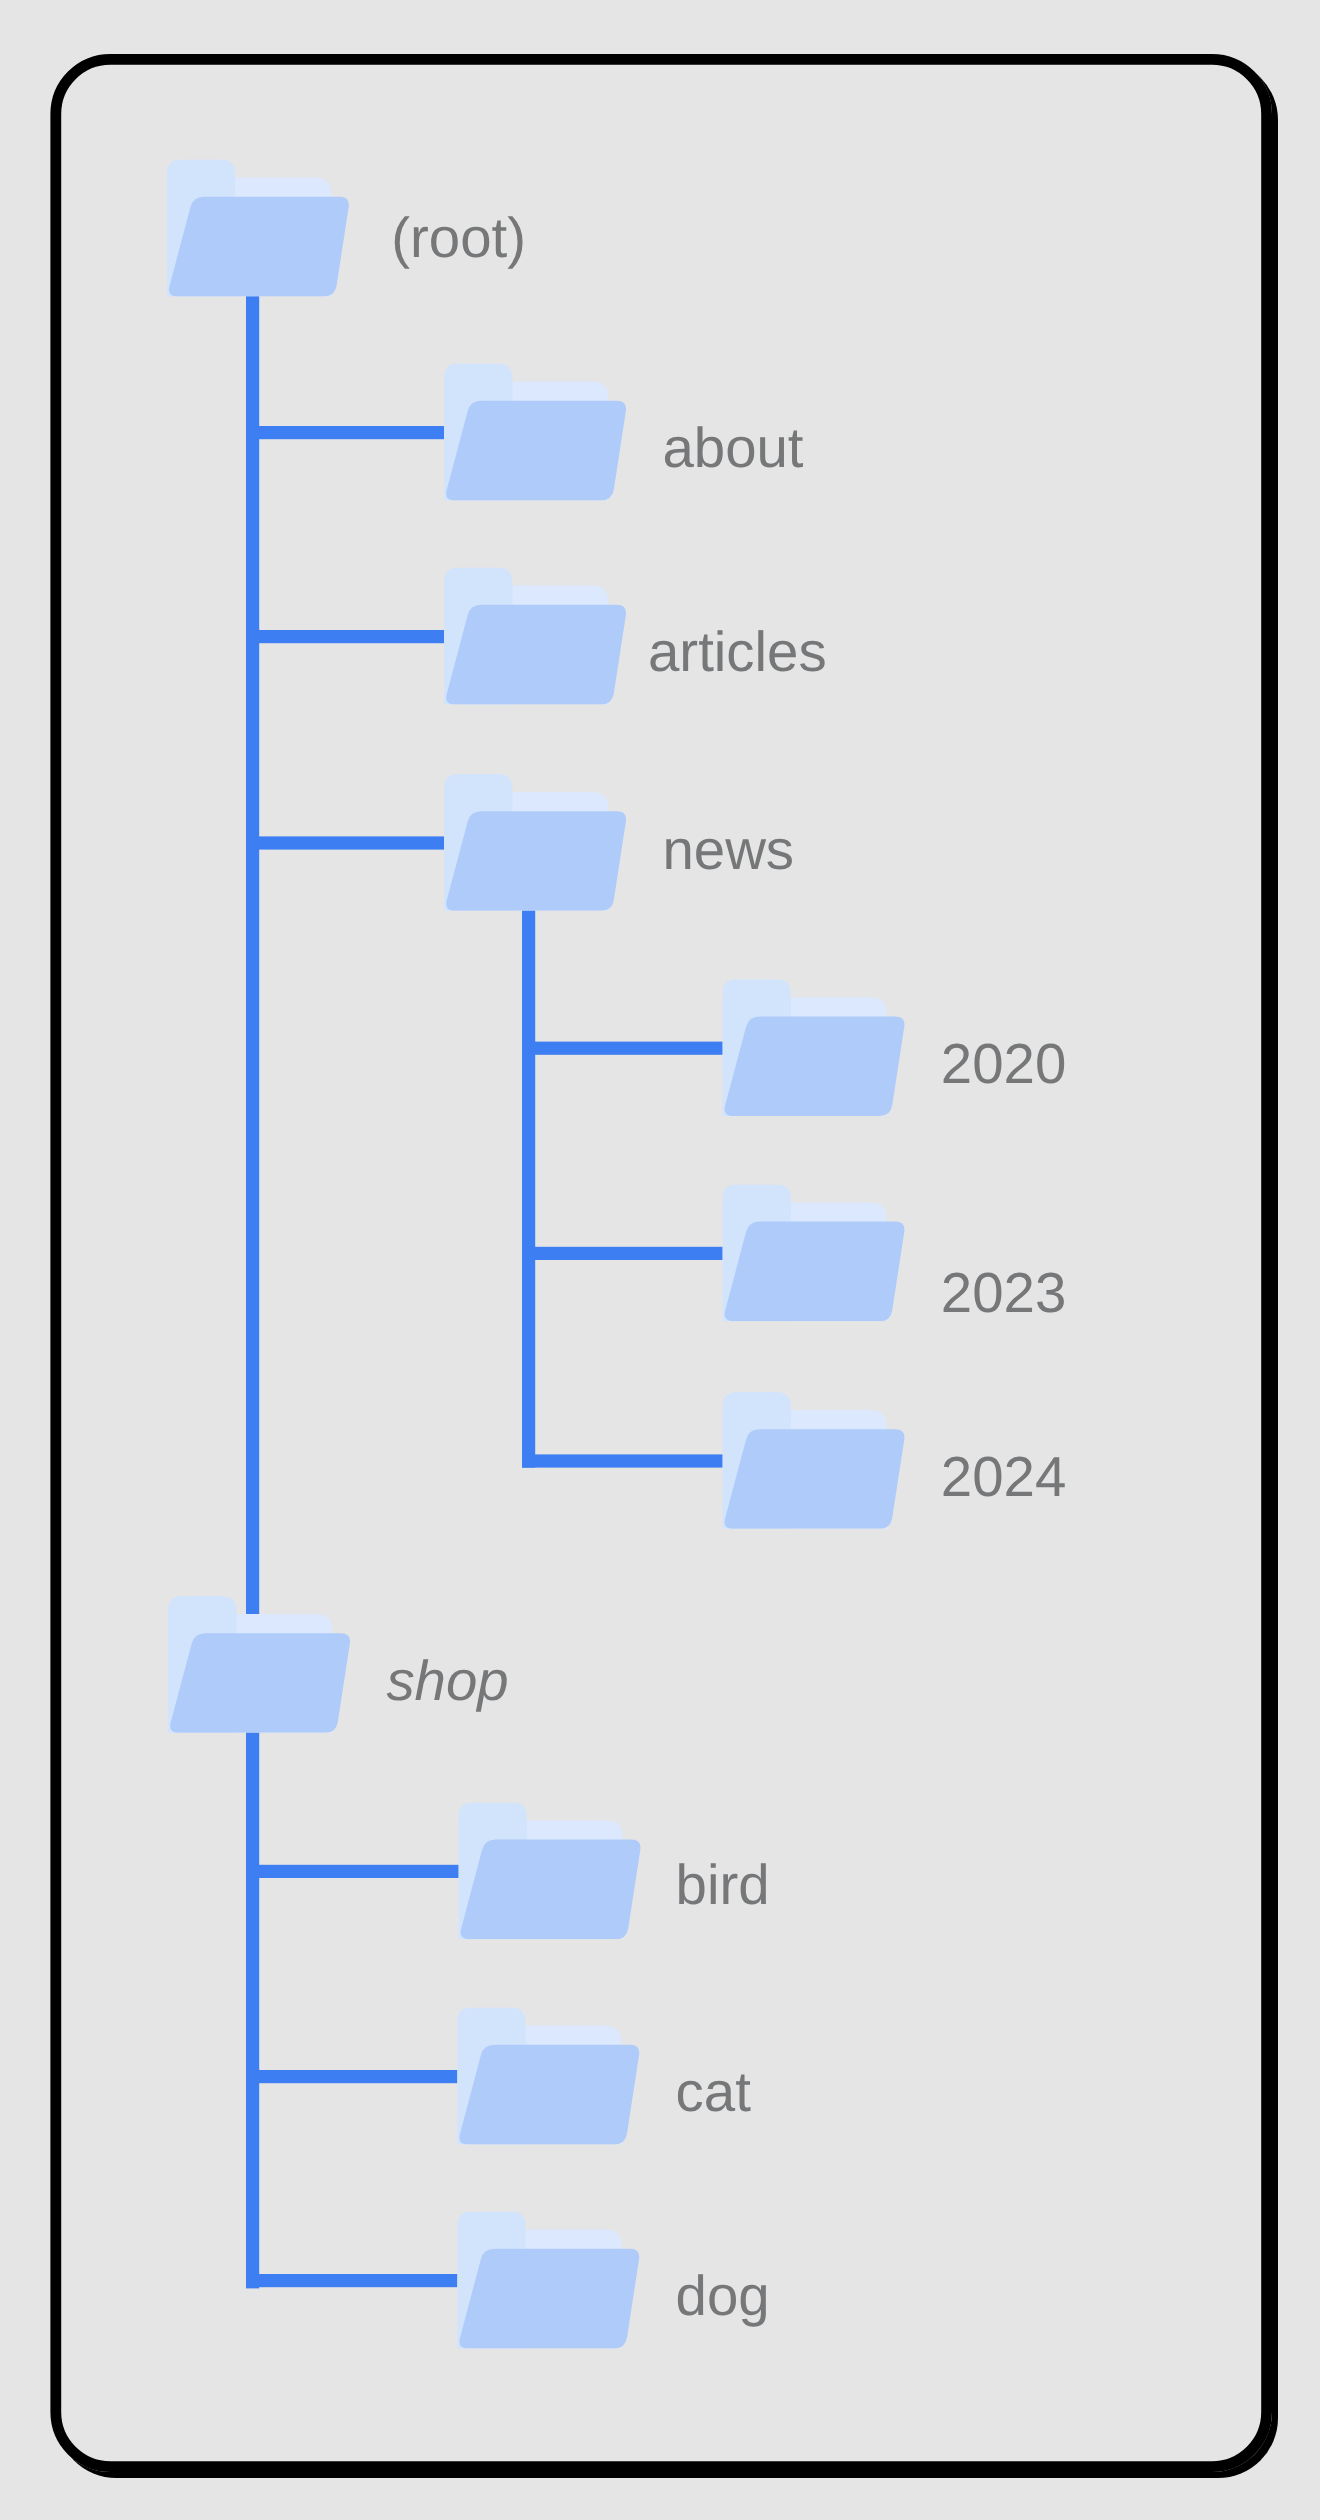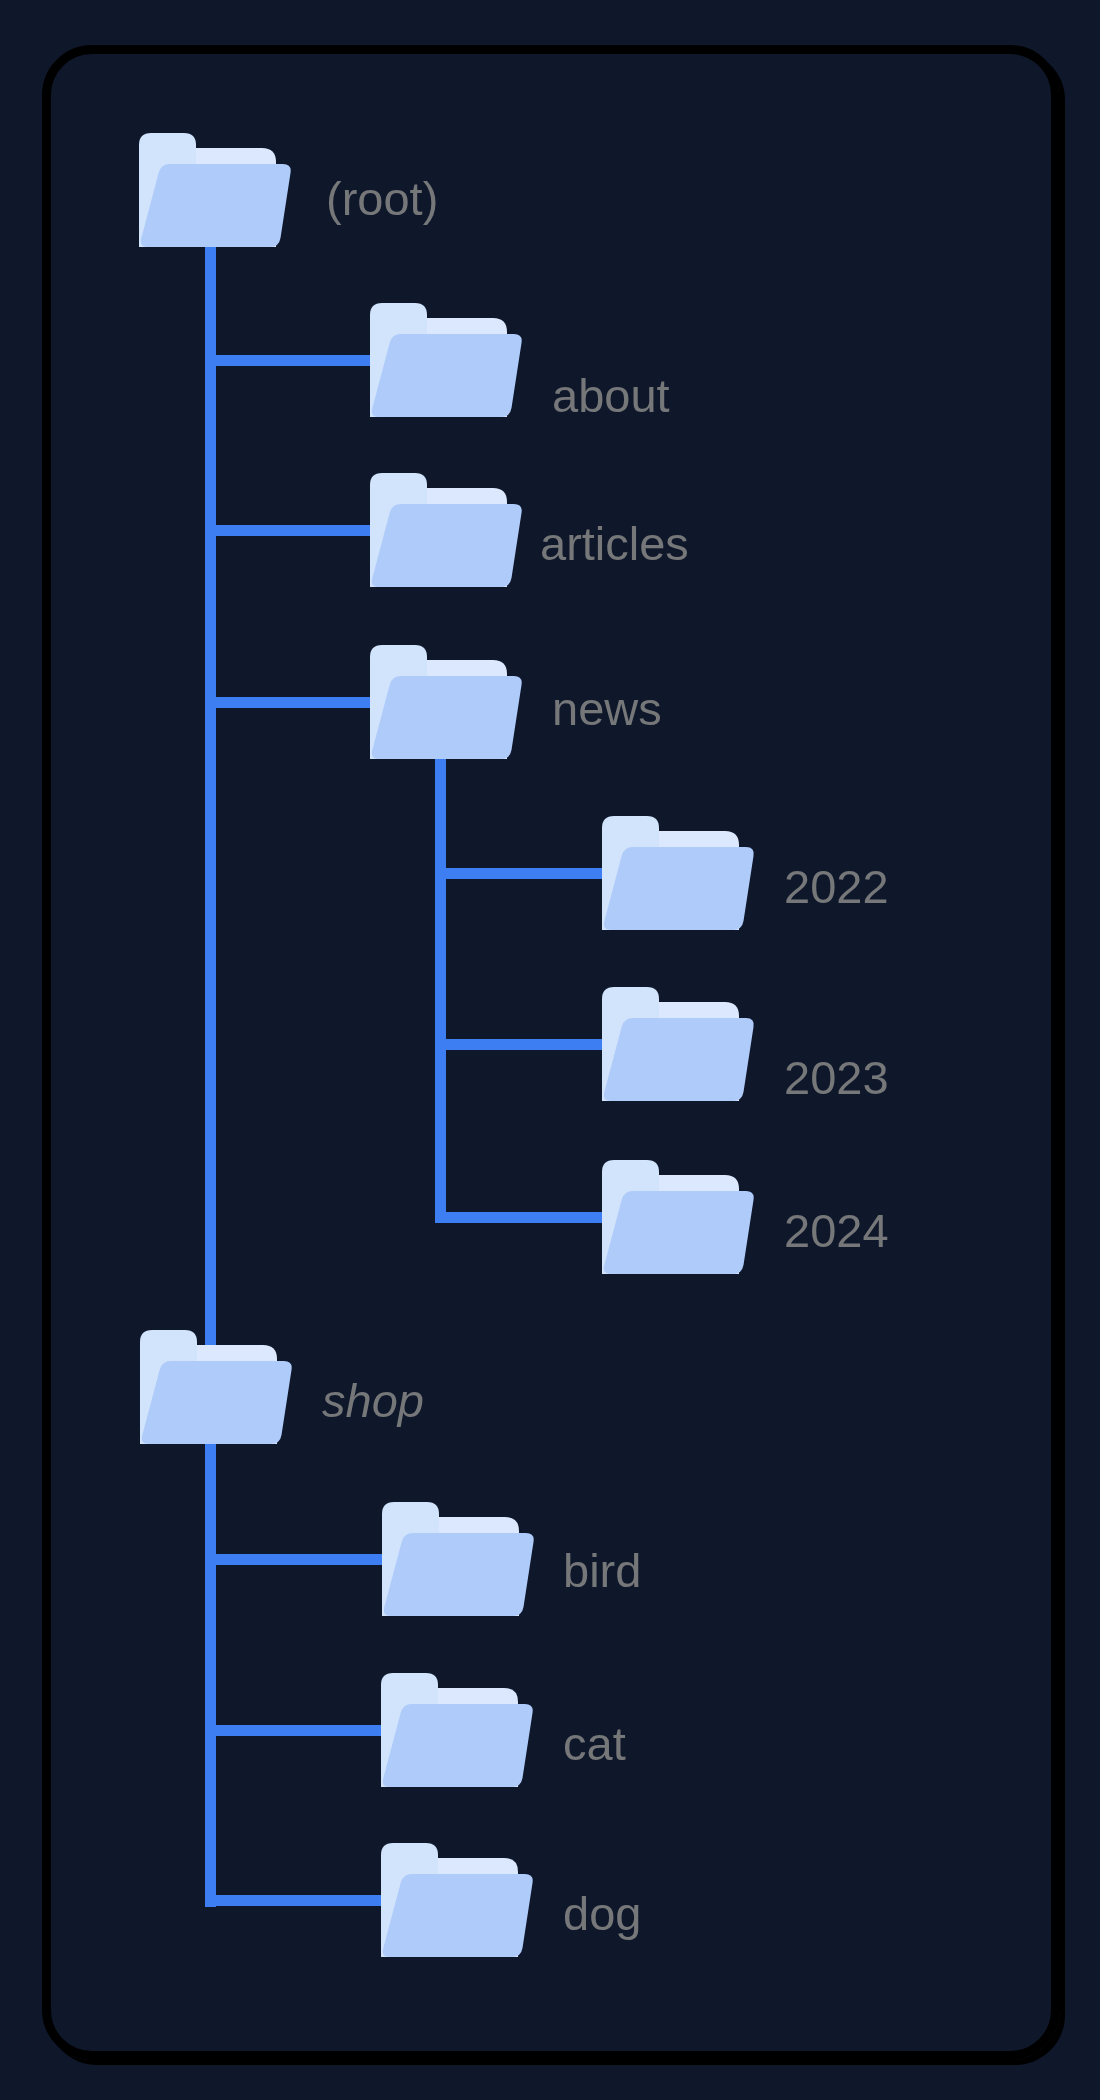--- a/index.html
+++ b/index.html
@@ -1,20 +1,20 @@
 <!DOCTYPE html>
 <html><head>
 <meta charset="utf-8">
 <style>
   html,body{margin:0;padding:0;background:#ffffff;}
   .canvas{
     position:relative;
     width:1100px;
     height:2100px;
-    background:#0f172a;
+    background:#e5e5e5;
     overflow:hidden;
     font-family:"Liberation Sans", sans-serif;
   }
   .frame{
     position:absolute;
     left:42px; top:45px;
     width:1018px; height:2015px;
     box-sizing:border-box;
     border:9px solid #000000;
     border-radius:50px;
@@ -125,24 +125,24 @@
         <use href="#folder-sym"></use>
       </svg>
   </div>
   <div class="node" style="left:381px;top:1843px;">
     <svg viewBox="0 0 153 114">
         <use href="#folder-sym"></use>
       </svg>
   </div>
 
   <div class="lbl" style="left:326px;top:198px;">(root)</div>
-  <div class="lbl" style="left:552px;top:395px;text-align:center;">about</div>
+  <div class="lbl" style="left:552px;top:373px;text-align:center;">about</div>
   <div class="lbl" style="left:540px;top:543px;">articles</div>
   <div class="lbl" style="left:552px;top:708px;">news</div>
-  <div class="lbl" style="left:784px;top:886px;">2022</div>
+  <div class="lbl" style="left:784px;top:886px;">2020</div>
   <div class="lbl" style="left:784px;top:1057px;margin-top:20px;">2023</div>
   <div class="lbl" style="left:784px;top:1230px;">2024</div>
   <div class="lbl" style="left:322px;top:1400px;font-style:italic;">shop</div>
   <div class="lbl" style="left:563px;top:1570px;">bird</div>
   <div class="lbl" style="left:563px;top:1743px;">cat</div>
   <div class="lbl" style="left:563px;top:1913px;">dog</div>
 
 </div>
 
 </body></html>

